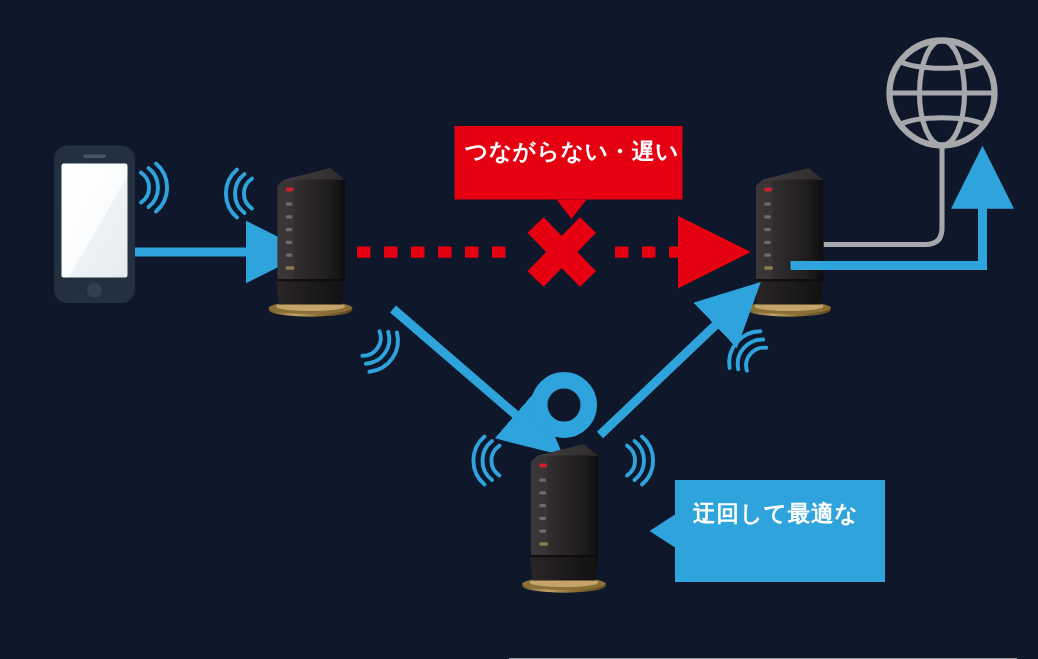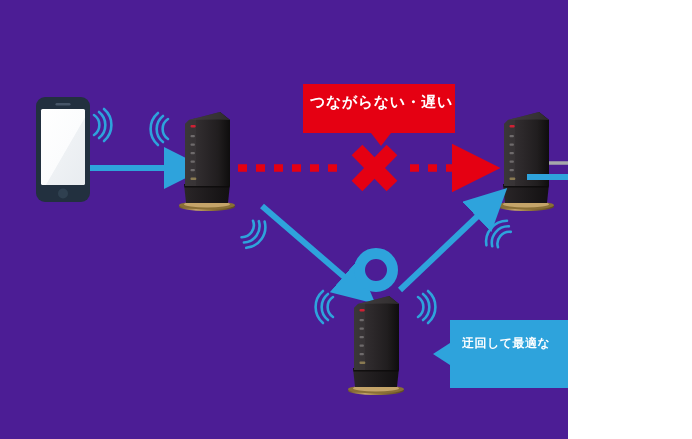--- a/index.html
+++ b/index.html
@@ -6,23 +6,23 @@
   html, body {
     margin: 0;
     padding: 0;
     background: #ffffff;
   }
   body {
     font-family: "Liberation Sans", "DejaVu Sans", sans-serif;
   }
   #stage {
     position: relative;
-    width: 568px;
+    width: 692px;
     height: 439px;
-    background: #4c1d95;
+    background: #0f172a;
     overflow: hidden;
   }
   #stage > svg {
     position: absolute;
     left: 0;
     top: 0;
     width: 692px;
     height: 439px;
   }
   .callout-text {
@@ -35,21 +35,21 @@
   }
   #red-callout-text {
     left: 310px;
     top: 92px;
     font-size: 15px;
     line-height: 20px;
   }
   #blue-callout-text {
     left: 462px;
     top: 331px;
-    font-size: 12px;
+    font-size: 15px;
     line-height: 24px;
     text-align: left;
   }
   .blue-line2 { display: block; }
 </style>
 </head>
 <body>
 
 <div id="stage">
 

